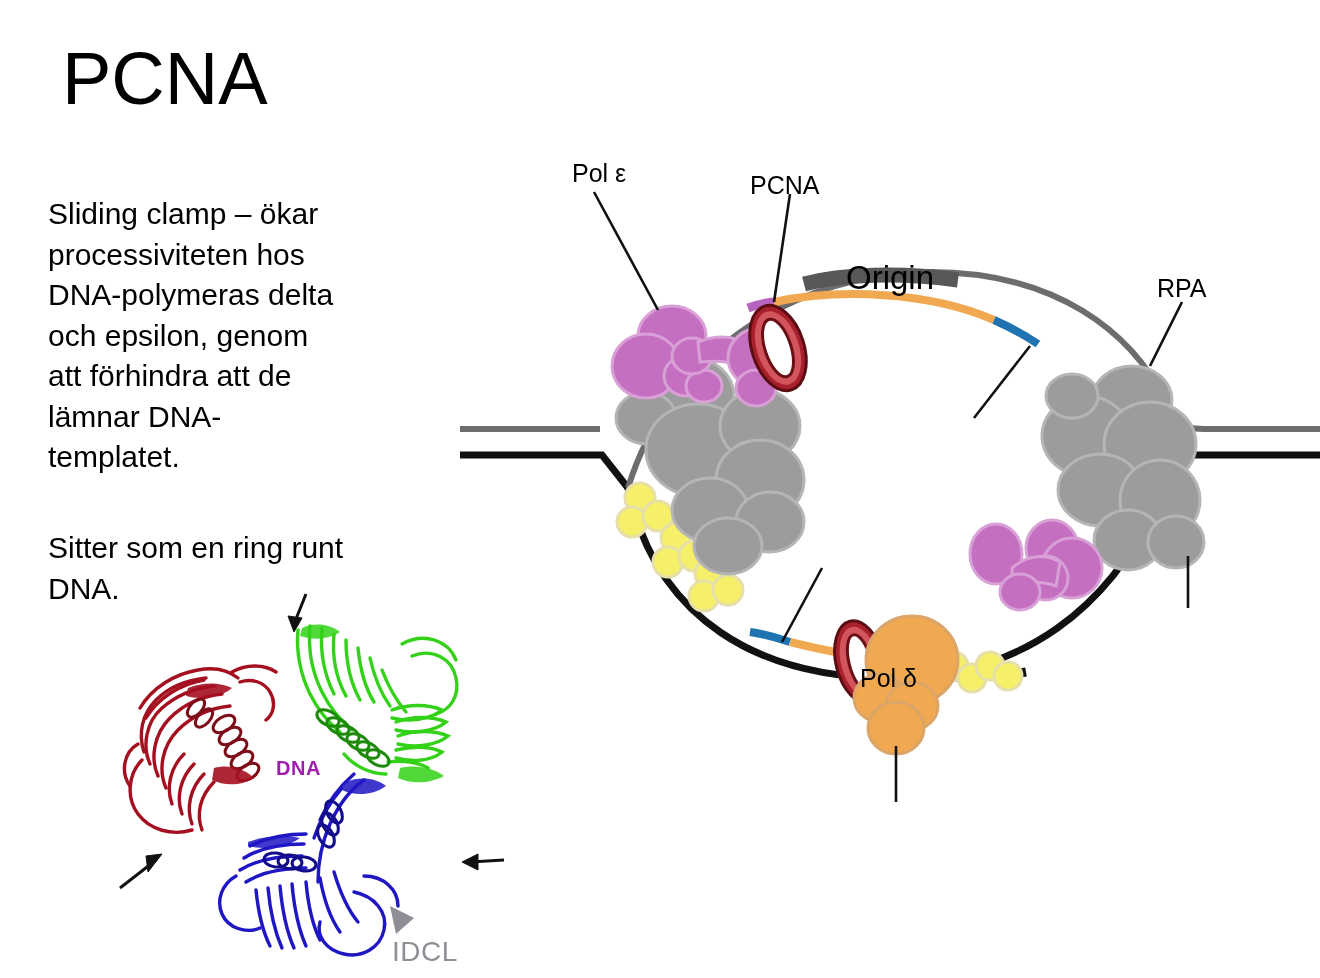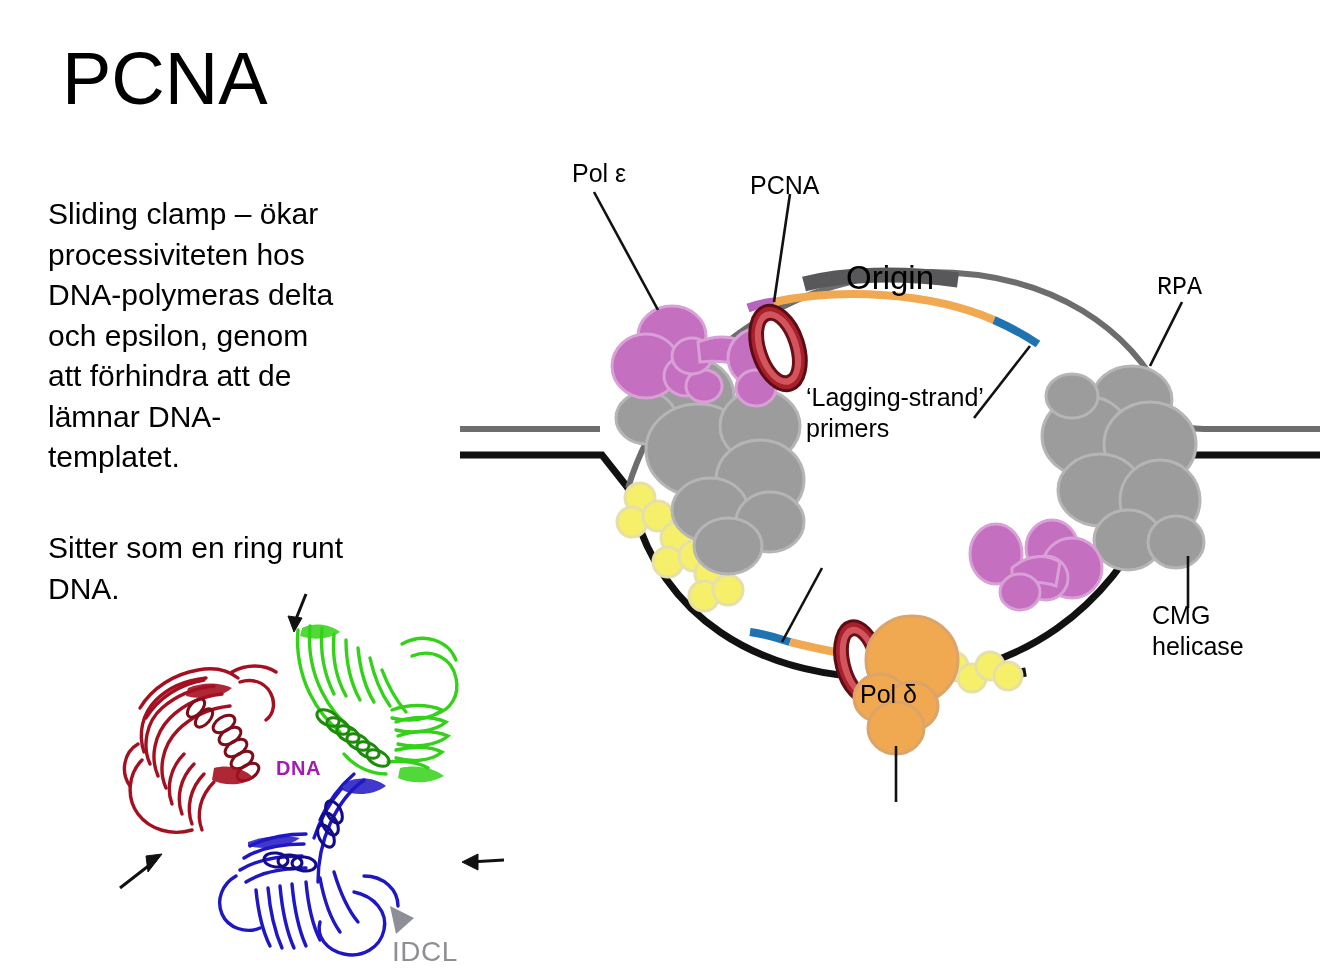--- a/index.html
+++ b/index.html
@@ -47,24 +47,24 @@
   }
   #diagram svg{display:block;width:100%;height:100%;overflow:visible;}
 
   .dlabel{
     position:absolute;color:#000;font-size:25px;line-height:1.22;
     white-space:pre-line;
   }
   #lbl-pol-e{left:572px;top:158px;}
   #lbl-pcna{left:750px;top:170px;}
   #lbl-origin{left:846px;top:236px;font-size:33px;margin-top:22px;}
-  #lbl-rpa{left:1157px;top:273px;font-family:Liberation Mono, monospace;}
+  #lbl-rpa{left:1157px;top:273px;}
   #lbl-lagging{left:806px;top:382px;}
   #lbl-cmg{left:1152px;top:600px;}
-  #lbl-pold{left:860px;top:663px;margin-top:16px;}
+  #lbl-pold{left:860px;top:663px;}
 </style>
 </head>
 <body>
 
 <div id="slide">
 
   <div id="title">PCNA</div>
 
   <div class="body-text" id="para1">Sliding clamp – ökar processiviteten hos DNA-polymeras delta och epsilon, genom att förhindra att de lämnar DNA-templatet.</div>
   <div class="body-text" id="para2">Sitter som en ring runt DNA.</div>
@@ -328,19 +328,15 @@
         <line x1="728" y1="406" x2="728" y2="458"></line>
         <line x1="436" y1="596" x2="436" y2="652"></line>
       </g>
     </svg>
   </div>
 
   <div class="dlabel" id="lbl-pol-e">Pol ε</div>
   <div class="dlabel" id="lbl-pcna">PCNA</div>
   <div class="dlabel" id="lbl-origin">Origin</div>
   <div class="dlabel" id="lbl-rpa">RPA</div>
-  <div class="dlabel" id="lbl-lagging">‘Lagging-strand’
-primers</div>
-  <div class="dlabel" id="lbl-cmg">CMG
-helicase</div>
   <div class="dlabel" id="lbl-pold">Pol δ</div>
 
 </div>
 
 </body></html>

